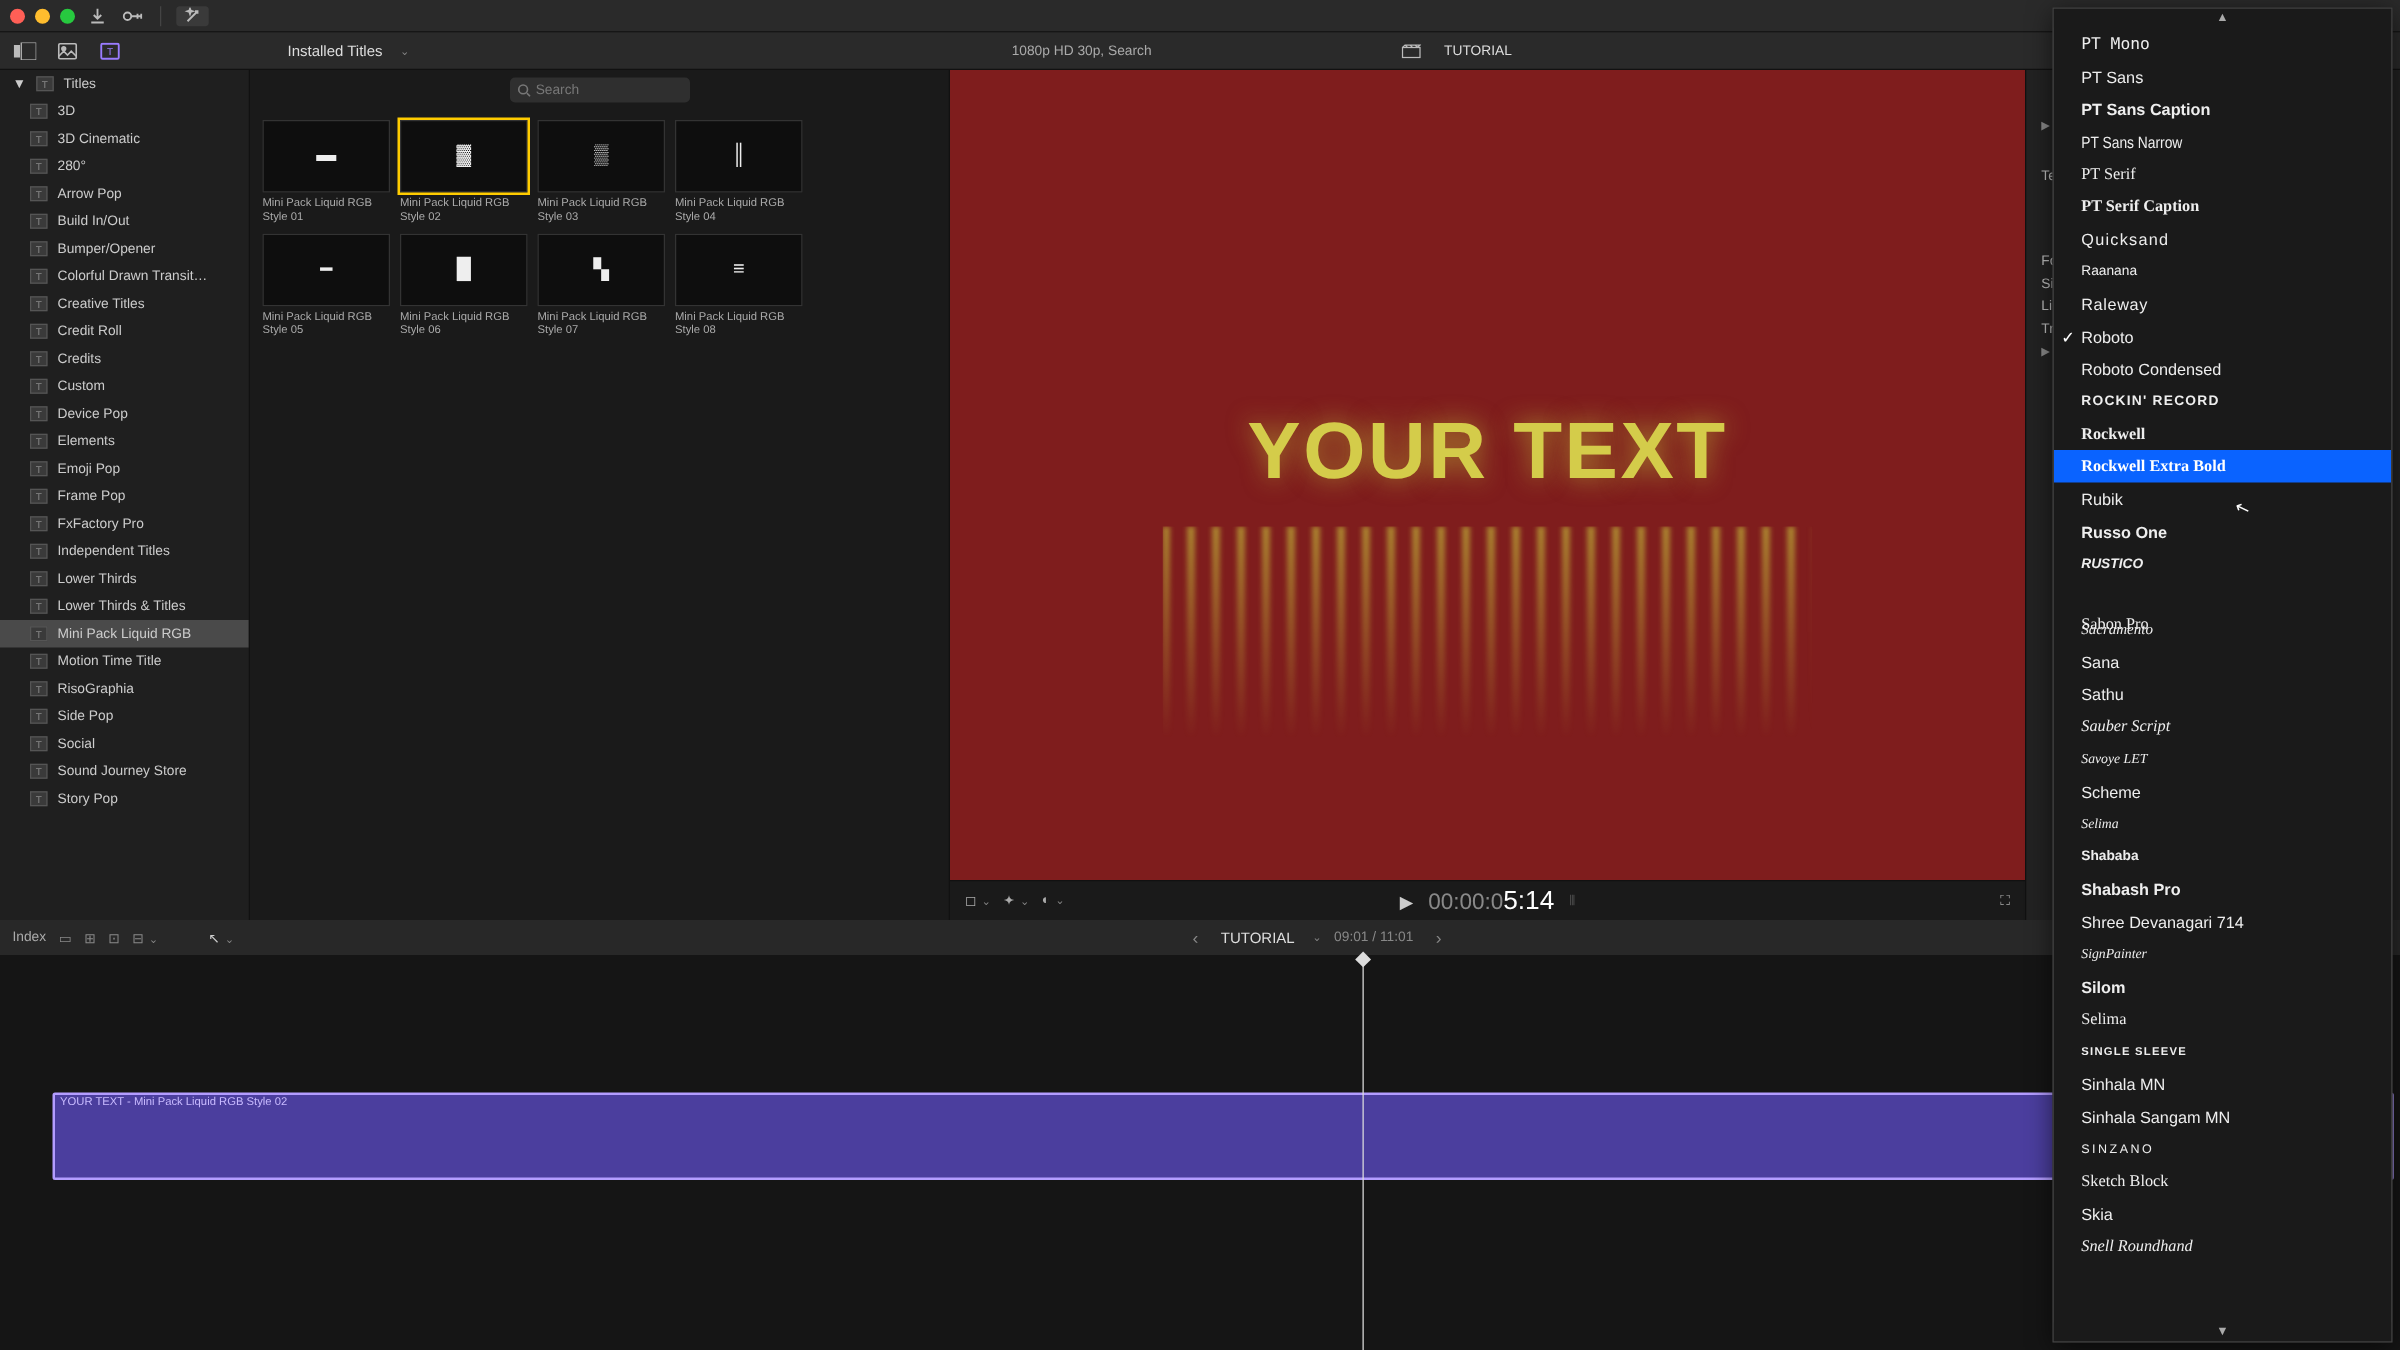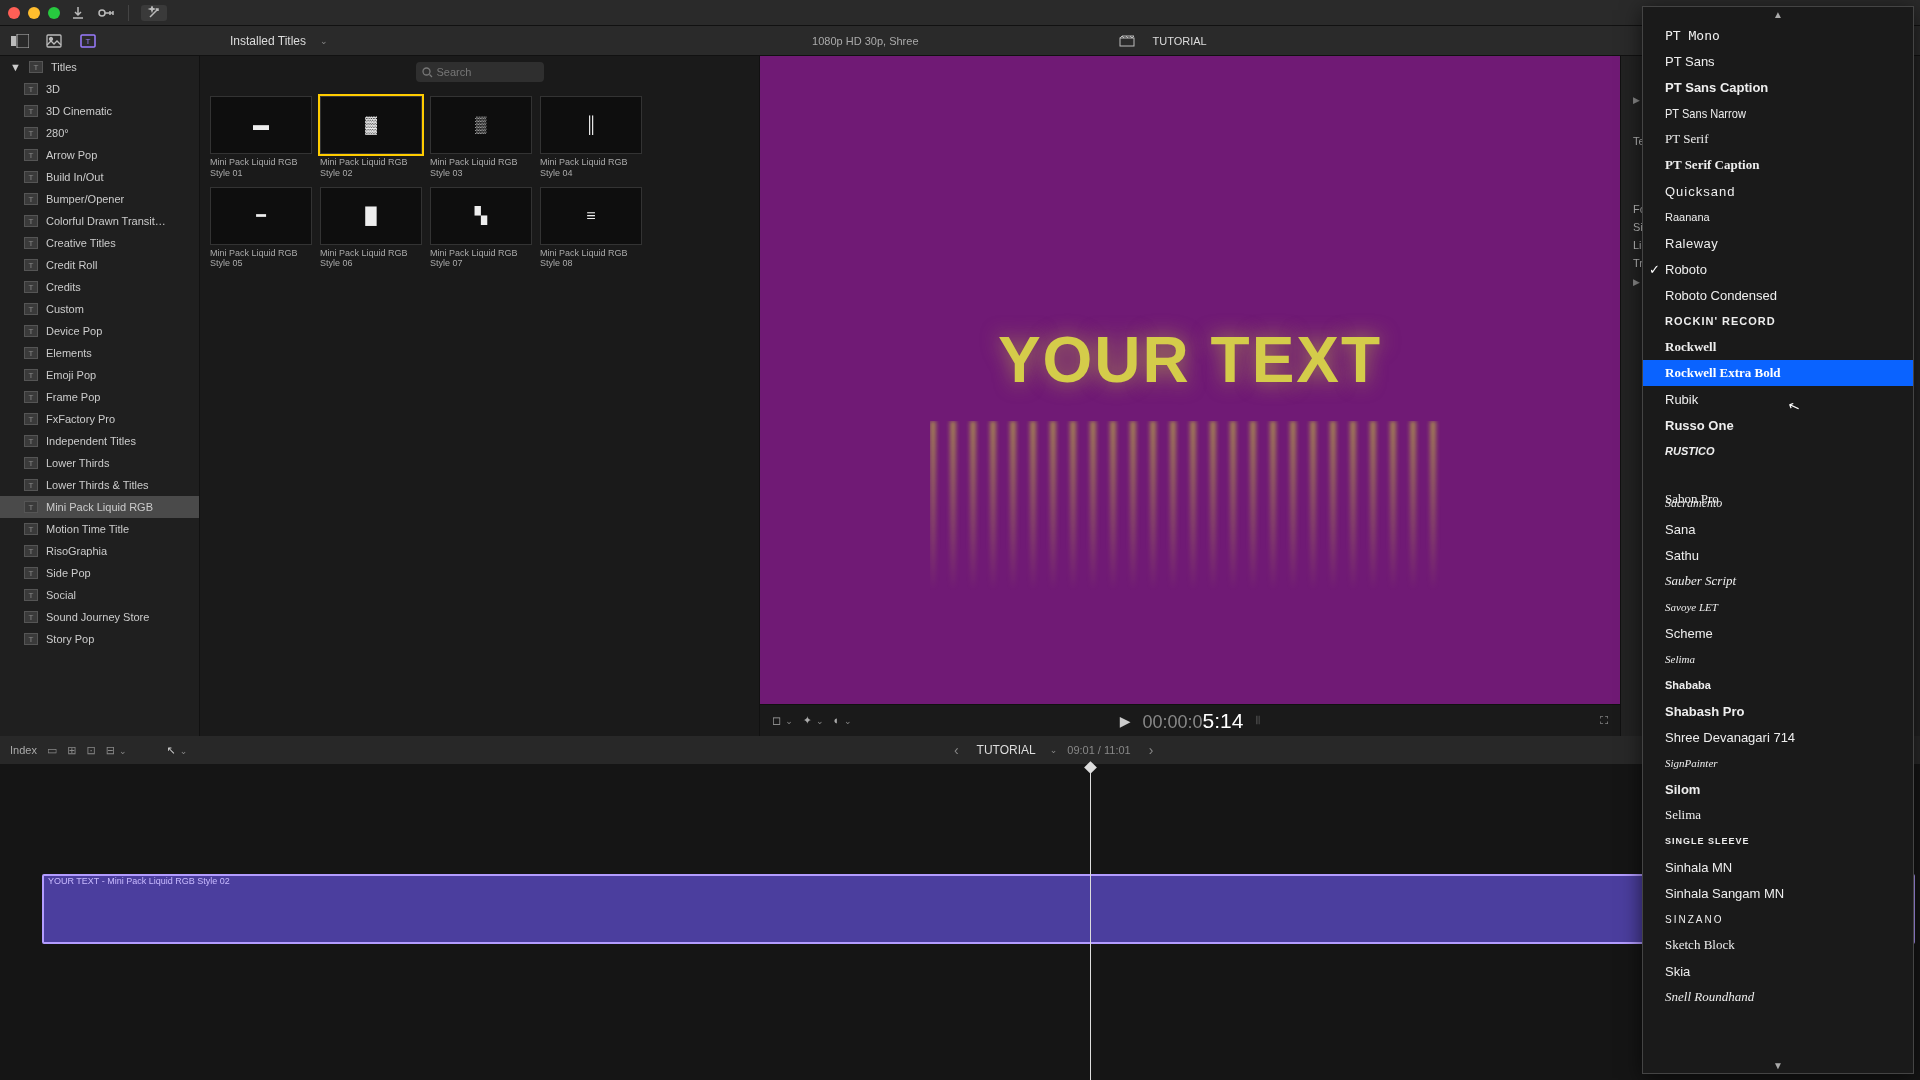--- a/index.html
+++ b/index.html
@@ -33,29 +33,29 @@
 
 
 .sidebar { width: 200px; background: #1f1f1f; border-right: 1px solid #111; overflow-y: hidden; }
 .sidebar-item { display: flex; align-items: center; gap: 8px; padding: 3px 10px 3px 24px; color: #ccc; cursor: default; font-size:11px; height:22px;}
 .sidebar-item.selected { background: #4a4a4a; }
 .sidebar-item .icon-t { width:14px; height:12px; background:#3a3a3a; border:1px solid #555; display:flex; align-items:center; justify-content:center; font-size:8px; color:#888;}
 .sidebar-item.header { padding-left: 10px; font-weight: 500;}
 
 
 .browser { width: 560px; background: #1a1a1a; display:flex; flex-direction:column; border-right:1px solid #111;}
-.browser .search { margin: 6px auto; width: 128px; height: 20px; background:#2f2f2f; border-radius:4px; display:flex; align-items:center; padding:0 6px; color:#777; gap:4px;}
+.browser .search { margin: 6px auto; width: 144px; height: 20px; background:#2f2f2f; border-radius:4px; display:flex; align-items:center; padding:0 6px; color:#777; gap:4px;}
 .browser .grid { display: flex; flex-wrap: wrap; padding: 8px 10px; gap: 8px; align-content: flex-start;}
 .browser .thumb { width: 102px; }
 .browser .thumb .img { width: 100%; height: 58px; background:#0e0e0e; border:1px solid #333; display:flex; align-items:center; justify-content:center; overflow:hidden; font-size:16px; color:#eee;}
 .browser .thumb.selected .img { outline: 2px solid #ffcc00; }
 .browser .thumb .label { font-size: 9px; color: #aaa; margin-top: 3px; line-height: 1.2; }
 
 
-.viewer { flex: 1; background: #701a75; display:flex; flex-direction:column; position:relative;}
+.viewer { flex: 1; background: #7f1d1d; display:flex; flex-direction:column; position:relative;}
 .viewer .canvas { flex:1; display:flex; align-items:center; justify-content:center; position:relative; margin: 70px 10px 10px 10px;}
 .viewer .preview-text { font-size: 64px; font-weight: 900; color: #d4cc4a; text-shadow: 0 0 20px rgba(200,200,60,.6); letter-spacing:2px; position:relative; top:-50px;}
 .viewer .drips { position:absolute; top:52%; width:520px; height:170px; background: repeating-linear-gradient(90deg, rgba(200,200,60,.6) 0 6px, transparent 6px 20px); filter: blur(2px); -webkit-mask-image: linear-gradient(#000, transparent); mask-image: linear-gradient(#000, transparent);}
 .viewer-controls { height: 32px; display:flex; align-items:center; justify-content:center; gap:12px; color:#ccc; background:#1a1a1a; border-top:1px solid #111;}
 .viewer-controls .left-tools { position:absolute; left:12px; display:flex; gap:10px; color:#aaa;}
 .viewer-controls .right-tools { position:absolute; right:12px; display:flex; gap:10px; color:#aaa;}
 .viewer-controls .timecode { font-family: ui-monospace, monospace; font-size: 18px; color:#888;}
 .viewer-controls .timecode .big { color:#fff; font-size:21px;}
 
 
@@ -136,21 +136,21 @@
     </div>
   <div class="iconbtn" style="color:#7a5cff;">
       <svg width="16" height="14" viewBox="0 0 16 14" fill="none" stroke="#9a7cff" stroke-width="1.5">
         <rect x="1" y="1" width="14" height="12" rx="1"></rect>
         <text x="8" y="10" text-anchor="middle" fill="#9a7cff" font-size="8" stroke="none">T</text>
       </svg>
     </div>
   <span class="title-label">Installed Titles</span>
   <span class="chev">⌄</span>
   <div class="spacer"></div>
-  <span class="fmt">1080p HD 30p, Shree</span>
+  <span class="fmt">1080p HD 30p, Search</span>
   <div style="width:180px"></div>
   <span>
       <svg width="16" height="12" viewBox="0 0 16 12" fill="none" stroke="#bbb">
         <rect x="1" y="3" width="14" height="8"></rect>
         <path d="M1 3l2-2h12l-2 2M3 1l2 2M7 1l2 2M11 1l2 2"></path>
       </svg>
     </span>
   <span class="projname" style="margin-left:8px;">TUTORIAL</span>
   <div class="spacer"></div>
   <span class="zoom">39%</span>

